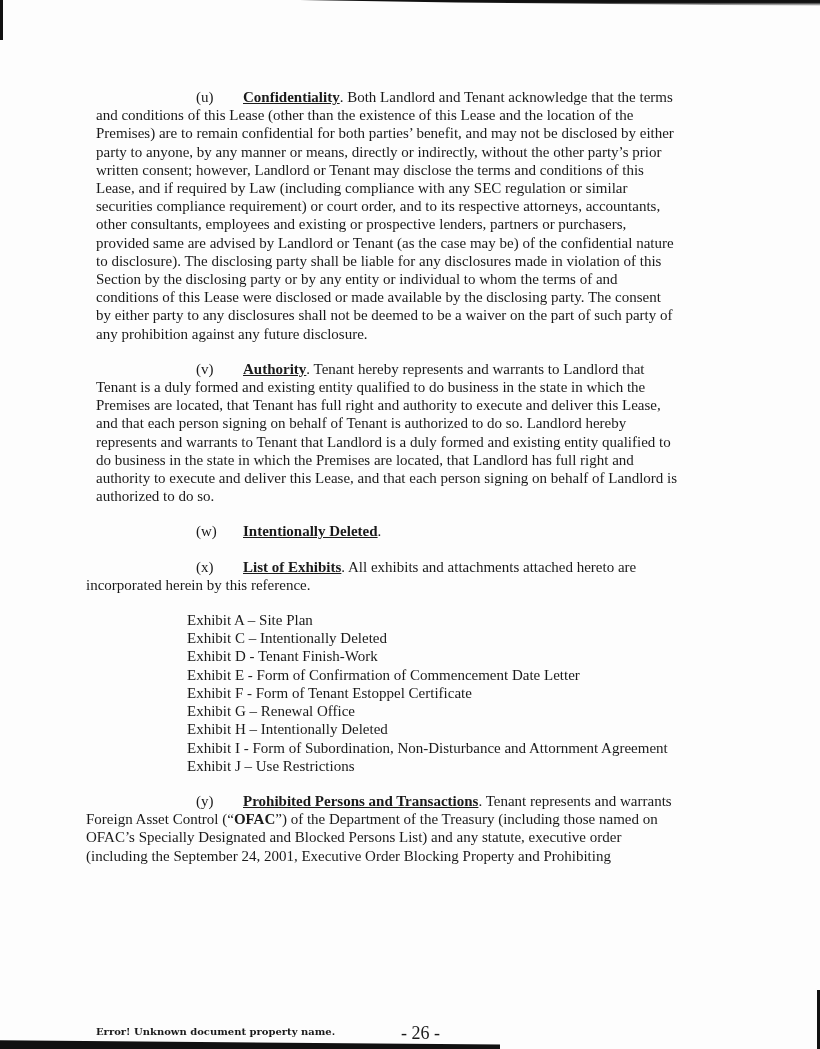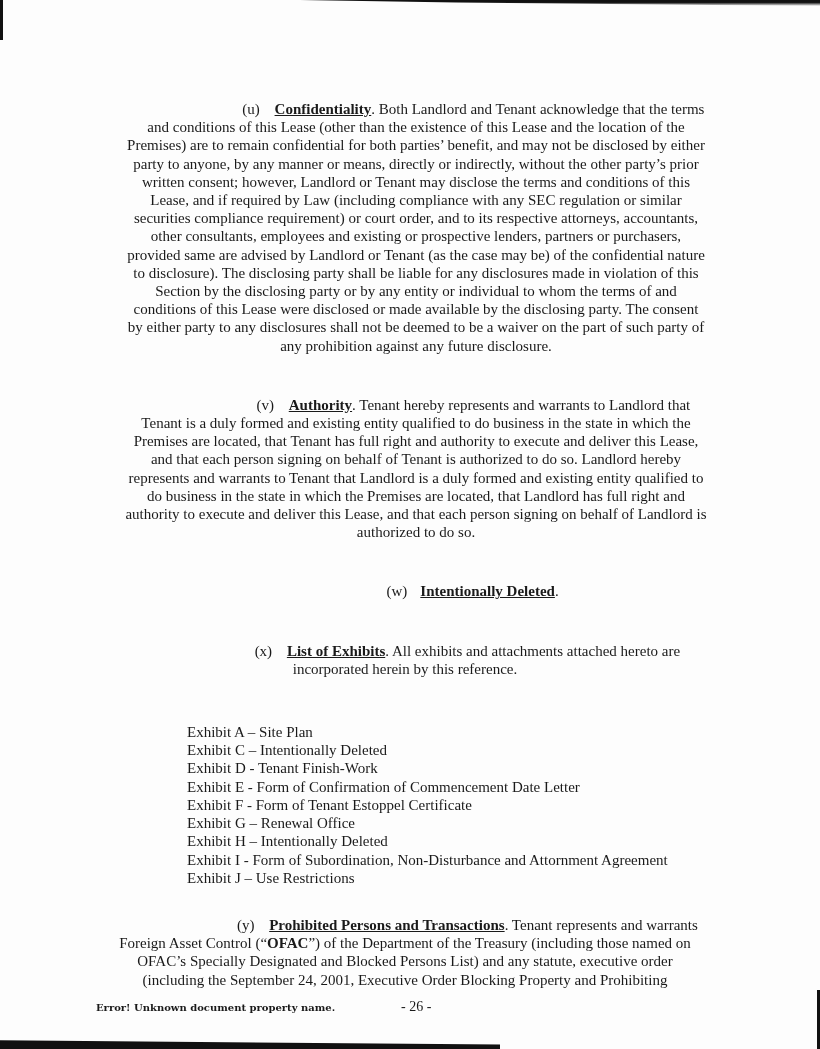--- a/index.html
+++ b/index.html
@@ -23,36 +23,36 @@
   }
   .edge-bottom {
     position: absolute; left: 0; top: 1038px; width: 500px; height: 11px;
     background: #111;
     clip-path: polygon(0 20%, 100% 60%, 100% 100%, 0 100%);
   }
   .page {
     position: absolute; left: 96px; top: 88px; width: 640px;
     font-size: 15px; line-height: 18.2px;
   }
-  .para { margin: 12px; text-align: center; }
+  .para { margin: 0; text-align: left; }
   .indent { display: inline-block; width: 100px; }
   .num { display: inline-block; width: 47px; }
   .heading { font-weight: bold; text-decoration: underline; }
   .gap-lg { height: 17px; }
-  .exhibits { margin: 16px 0 0 91px; padding: 0; list-style: none; }
+  .exhibits { margin: 0 0 0 91px; padding: 0; list-style: none; }
   .exhibits li { margin: 0; }
   .ofac { font-weight: bold; }
   .footer {
-    position: absolute; top: 1002px; left: 96px; width: 640px;
+    position: absolute; top: 1026px; left: 96px; width: 640px;
     font-size: 10px; font-weight: bold;
     font-family: "DejaVu Serif", serif;
   }
   .footer-page {
     position: absolute; left: 305px; top: -3px;
-    font-weight: normal; font-size: 14px;
+    font-weight: normal; font-size: 18px;
     font-family: "Liberation Serif", serif;
   }
   .p-x { margin-left: -10px; }
   .p-y { margin-left: -10px; }
 </style>
 </head>
 <body>
 
 <div class="edge-top"></div>
 <div class="edge-left"></div>

